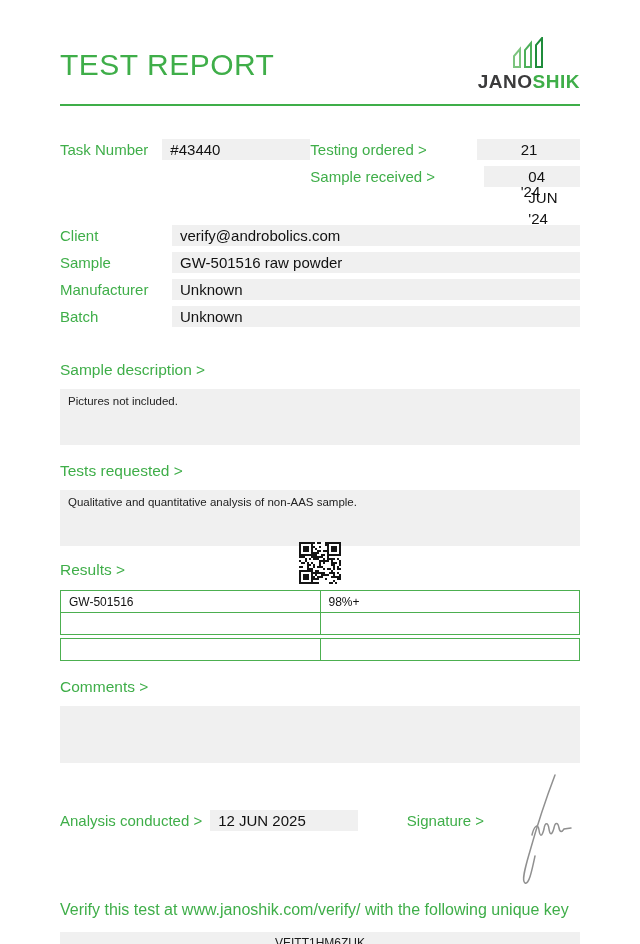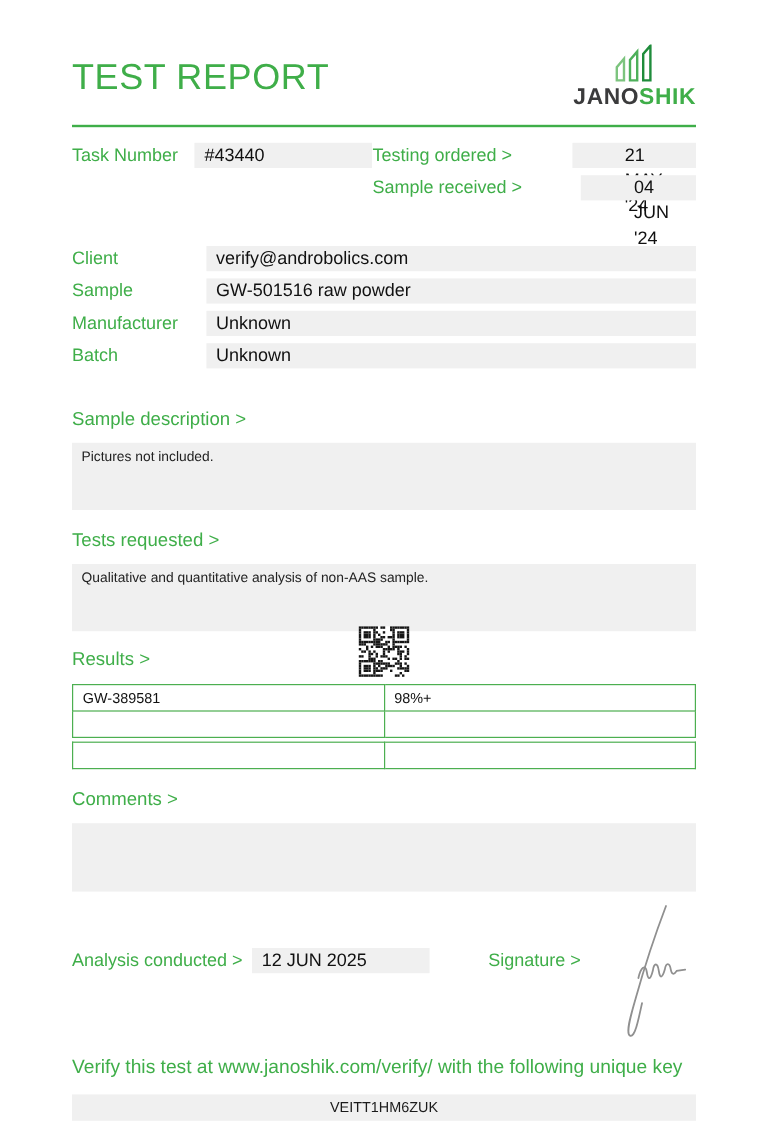--- a/index.html
+++ b/index.html
@@ -17,21 +17,21 @@
   .header { margin-top: 34px; display: flex; align-items: center; justify-content: space-between; height: 62px; }
   .title { color: #3fae49; font-size: 30px; font-weight: 500; letter-spacing: 0.5px; white-space: nowrap; }
   .brand { display: flex; flex-direction: column; align-items: center; margin-left: -18px; }
   .brand svg { display: block; margin-bottom: 2px; }
   .brand-text { font-size: 19px; font-weight: bold; letter-spacing: 0.5px; color: #3b3b3c; }
   .brand-text .green { color: #3fae49; }
   .contact { font-size: 11px; color: #4a4a4a; text-align: right; line-height: 1.6; }
   .rule { margin-top: 8px; height: 2px; background: #3fae49; }
 
   
-  .meta-row { margin-top: 13px; display: flex; justify-content: space-between; align-items: flex-start; }
+  .meta-row { margin-top: 33px; display: flex; justify-content: space-between; align-items: flex-start; }
   .task-group { display: flex; align-items: center; }
   .green-label { color: #3fae49; font-size: 15px; white-space: nowrap; }
   .field { background: #f0f0f0; font-size: 15px; color: #111; line-height: 21px; height: 21px; padding: 0 8px; }
   .task-field { width: 148px; margin-left: 14px; }
   .dates { display: flex; flex-direction: column; gap: 6px; }
   .date-line { display: flex; align-items: center; gap: 44px; }
   .date-line .green-label { width: 124px; text-align: right; margin-right: 6px; }
   .date-field { min-width: 92px; font-weight: 500; padding-left: 44px; }
 
   
@@ -361,21 +361,21 @@
         <i style="left:16px;top:40px"></i>
         <i style="left:18px;top:40px"></i>
         <i style="left:30px;top:40px"></i>
         <i style="left:32px;top:40px"></i>
         <i style="left:36px;top:40px"></i>
       </div>
     <div class="section-label">Results &gt;</div>
     <table class="res-table">
       <tbody>
         <tr>
-          <td>GW-389581</td>
+          <td>GW-501516</td>
           <td>98%+</td>
         </tr>
         <tr>
           <td></td>
           <td></td>
         </tr>
       </tbody>
     </table>
     <table class="res-table last">
       <tbody>

